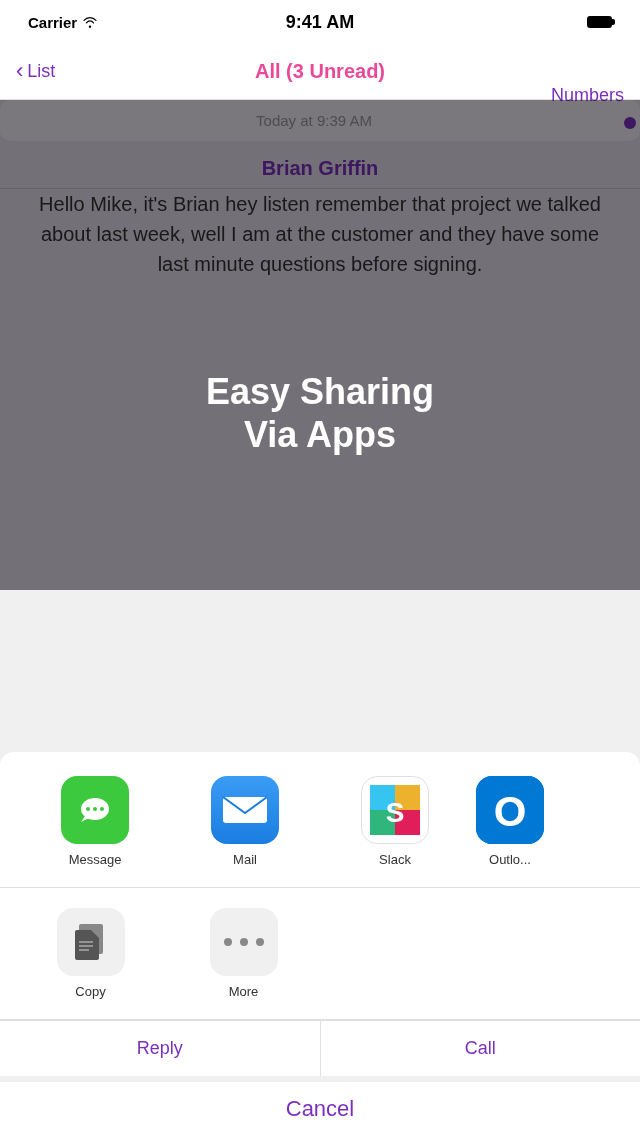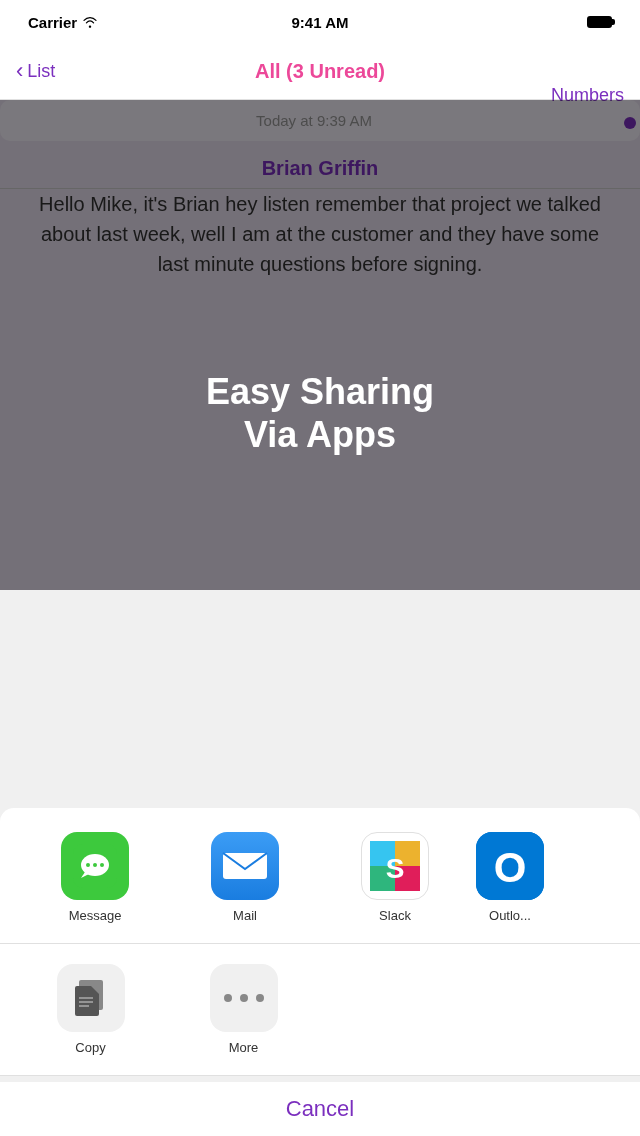--- a/index.html
+++ b/index.html
@@ -31,21 +31,21 @@
       display: flex;
       align-items: center;
       gap: 5px;
     }
     .wifi-icon {
       display: inline-block;
       width: 16px;
       height: 12px;
     }
     .status-time {
-      font-size: 15px;
+      font-size: 18px;
       font-weight: 600;
       position: absolute;
       left: 50%;
       transform: translateX(-50%);
     }
     .status-right {
       display: flex;
       align-items: center;
       gap: 6px;
     }
@@ -454,19 +454,23 @@
           </svg>
         </div>
         <span class="action-label">More</span>
       </div>
 
       <div class="action-item"></div>
       <div class="action-item"></div>
 
     </div>
 
+    <div class="bottom-buttons">
+      <div class="bottom-btn">Reply</div>
+      <div class="bottom-btn">Call</div>
+    </div>
 
   </div>
 
   <div class="cancel-bar">
     <span class="cancel-label">Cancel</span>
   </div>
 </div>
 
 </body></html>

